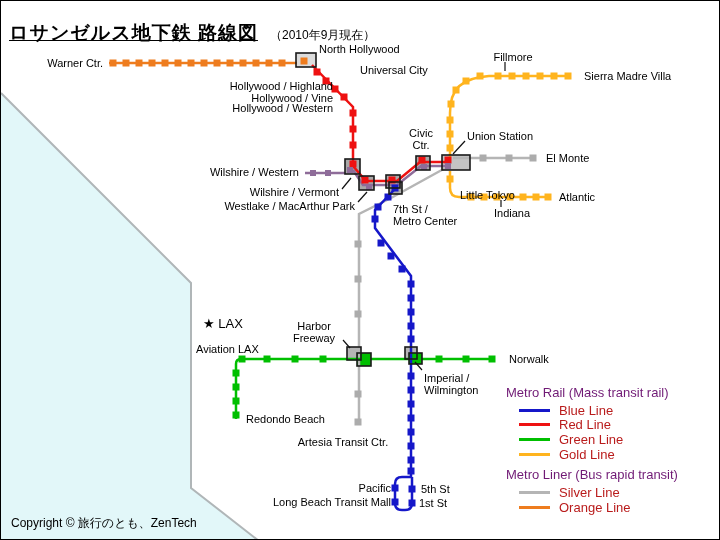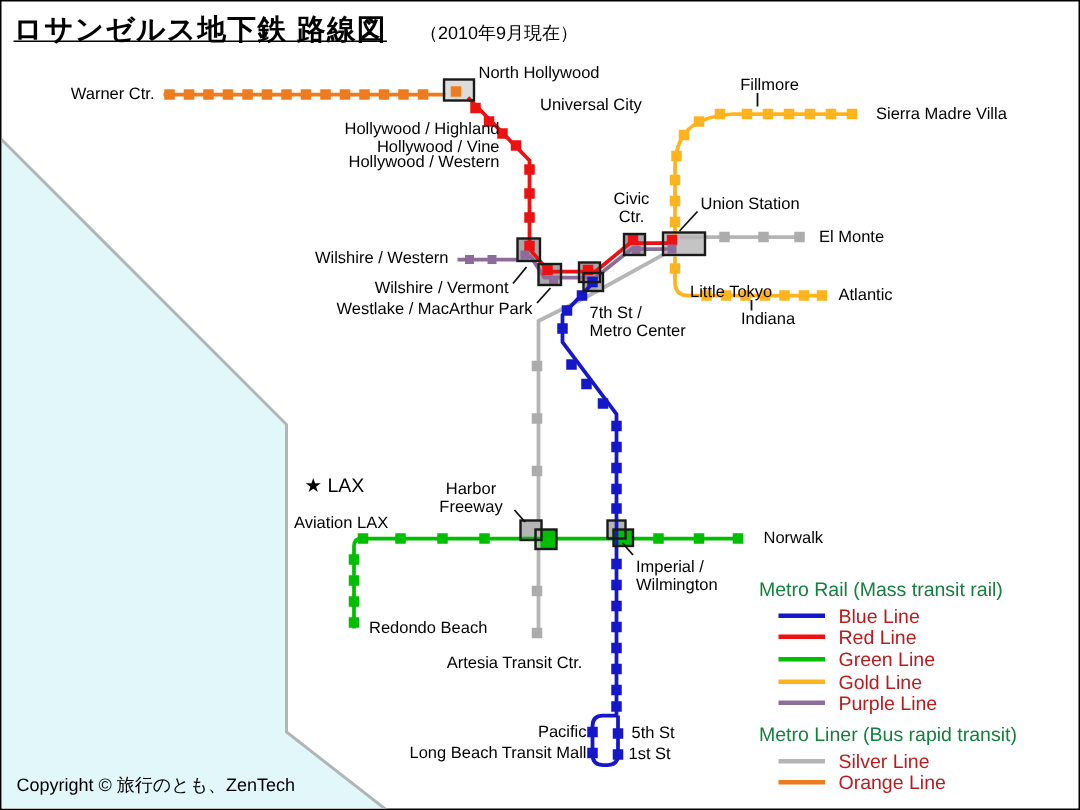--- a/index.html
+++ b/index.html
@@ -1,25 +1,25 @@
 <!DOCTYPE html>
 <html><head>
 <meta charset="utf-8">
 <style>
   html,body{margin:0;padding:0;background:#888;}
   .frame{position:relative;width:720px;height:540px;box-sizing:border-box;border:1px solid #000;
          background:#fff;overflow:hidden;font-family:"Liberation Sans",sans-serif;}
   .frame svg{position:absolute;left:0;top:0;}
-  .title-row{position:absolute;left:8px;top:6px;display:flex;align-items:baseline;gap:22px;z-index:5;}
+  .title-row{position:absolute;left:8px;top:19px;display:flex;align-items:baseline;gap:12px;z-index:5;}
   .title-main{font-size:19px;font-weight:bold;color:#000;text-decoration:underline;letter-spacing:1px;
               font-family:"Liberation Sans","DejaVu Sans",sans-serif;}
   .title-note{font-size:12px;color:#000;}
   .map-label{position:absolute;font-size:11px;line-height:12px;color:#000;white-space:pre-line;z-index:4;}
   .legend{position:absolute;left:505px;top:384px;width:210px;z-index:5;}
-  .legend-heading{font-size:13px;color:#15803d;margin:0 0 3px 0;font-weight:normal;}
+  .legend-heading{font-size:13px;color:#701a75;margin:0 0 3px 0;font-weight:normal;}
   .legend-heading.second{margin-top:6px;}
   .legend-item{display:flex;align-items:center;height:14.6px;padding-left:13px;}
   .legend-swatch{width:31px;height:3px;margin-right:9px;flex:none;}
   .legend-label{font-size:13px;color:#b91c1c;}
   .copyright{position:absolute;left:10px;top:514px;font-size:12px;color:#000;z-index:5;text-align:center;}
 </style>
 </head>
 <body>
 
 <div class="frame">
@@ -194,24 +194,20 @@
           <span class="legend-swatch" style="background: rgb(238, 17, 17);"></span>
           <span class="legend-label">Red Line</span>
         </div>
         <div class="legend-item">
           <span class="legend-swatch" style="background: rgb(0, 191, 0);"></span>
           <span class="legend-label">Green Line</span>
         </div>
         <div class="legend-item">
           <span class="legend-swatch" style="background: rgb(255, 180, 30);"></span>
           <span class="legend-label">Gold Line</span>
-        </div>
-        <div class="legend-item">
-          <span class="legend-swatch" style="background: rgb(142, 108, 153);"></span>
-          <span class="legend-label">Purple Line</span>
         </div>
       </div>
     <div class="legend-heading second">Metro Liner (Bus rapid transit)</div>
     <div id="legend-liner">
         <div class="legend-item">
           <span class="legend-swatch" style="background: rgb(181, 181, 181);"></span>
           <span class="legend-label">Silver Line</span>
         </div>
         <div class="legend-item">
           <span class="legend-swatch" style="background: rgb(238, 124, 30);"></span>

